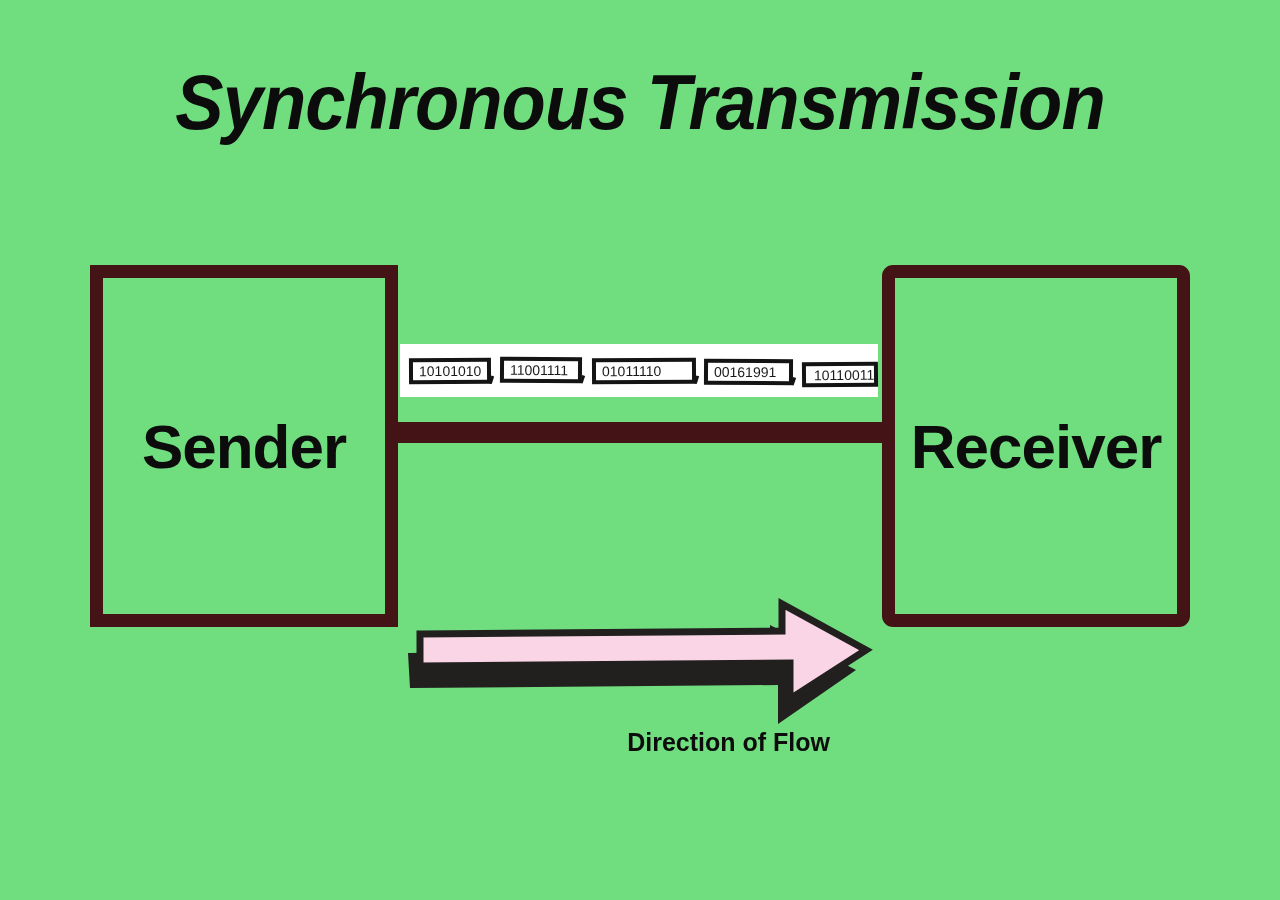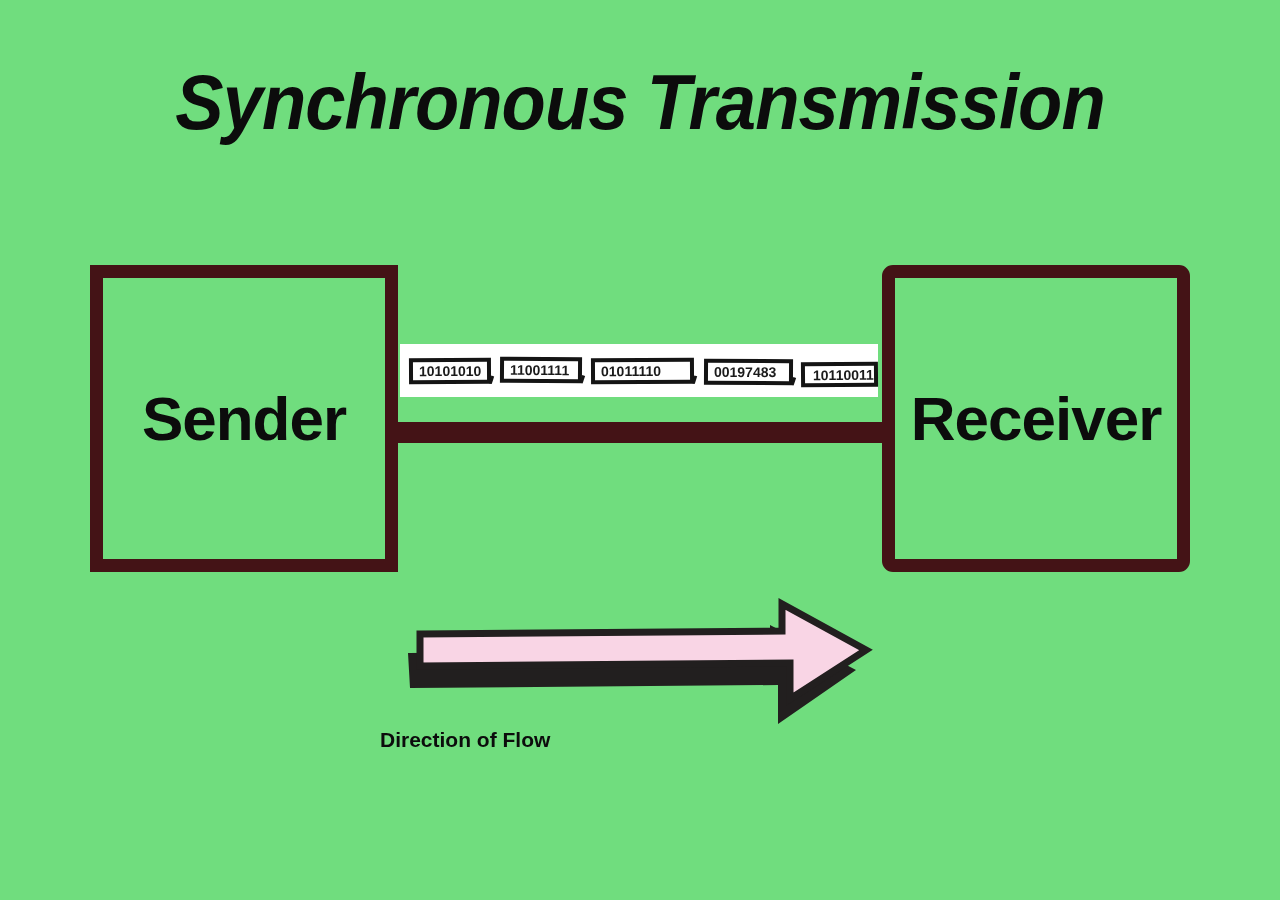--- a/index.html
+++ b/index.html
@@ -32,21 +32,21 @@
     font-style: italic;
     letter-spacing: -1px;
     color: var(--text);
     transform: scaleX(0.94);
     white-space: nowrap;
   }
   .node {
     position: absolute;
     top: 265px;
     width: 308px;
-    height: 307px;
+    height: 362px;
     border: 13px solid var(--box-border);
     background: var(--background);
     display: flex;
     align-items: center;
     justify-content: center;
   }
   .node-sender { left: 90px; }
   .node-receiver { left: 882px; border-radius: 11px; }
   .node-label {
     font-size: 62px;
@@ -66,21 +66,20 @@
     position: absolute;
     left: 400px;
     top: 344px;
     width: 478px;
     height: 53px;
     background: var(--frame-bg);
     display: flex;
     align-items: center;
     gap: 9px;
     padding-left: 9px;
-    font-weight: bold;
   }
   .frame {
     position: relative;
     height: 26px;
     width: 88px;
     border: 4px solid var(--frame-border);
     background: var(--frame-bg);
     display: flex;
     align-items: center;
     padding-left: 6px;
@@ -108,22 +107,22 @@
     left: 400px;
     top: 593px;
     width: 480px;
     height: 142px;
   }
   .flow-label {
     position: absolute;
     left: 380px;
     top: 728px;
     width: 450px;
-    text-align: left;
-    font-size: 21px;
+    text-align: right;
+    font-size: 25px;
     font-weight: bold;
     color: var(--text);
   }
 </style>
 </head>
 <body>
 
 <div class="canvas">
 
   <div class="title">Synchronous Transmission</div>
@@ -138,21 +137,21 @@
     <div class="frame">
       <span>10101010</span>
     </div>
     <div class="frame">
       <span>11001111</span>
     </div>
     <div class="frame">
       <span>01011110</span>
     </div>
     <div class="frame">
-      <span>00197483</span>
+      <span>00161991</span>
     </div>
     <div class="frame">
       <span>10110011</span>
     </div>
   </div>
 
   <div class="node node-receiver">
     <span class="node-label">Receiver</span>
   </div>
 

